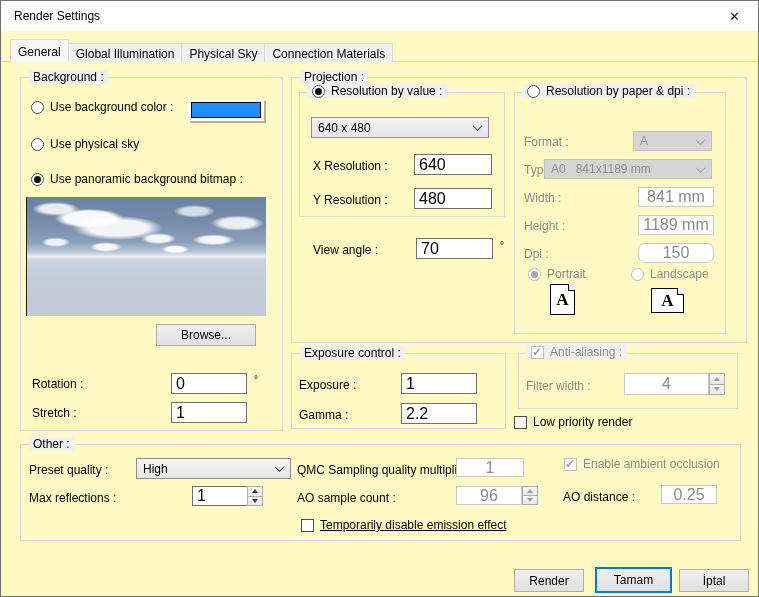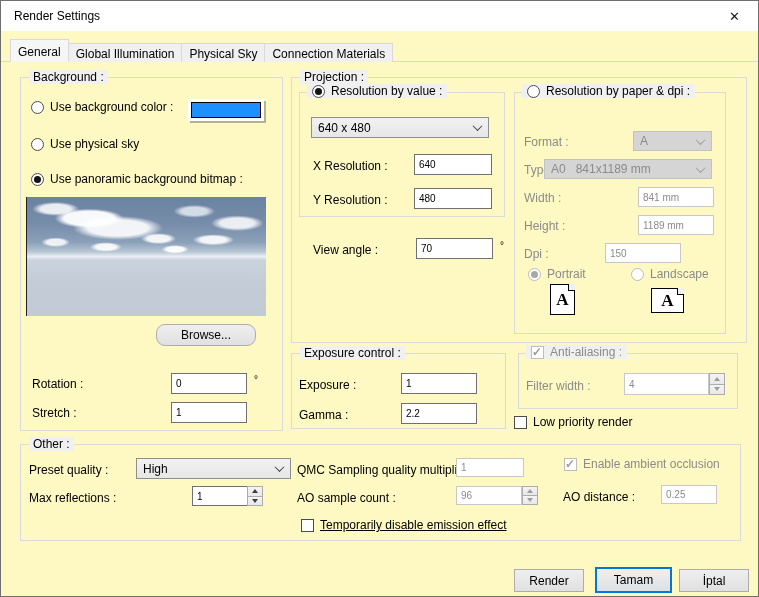--- a/index.html
+++ b/index.html
@@ -34,22 +34,22 @@
   .rad.on::after{content:"";position:absolute;inset:2px;border-radius:50%;background:#141414;}
   .rad.disb{border-color:#BBBBBB;}
   .rad.disb.on::after{background:#A8A8A8;}
 
   
   .cb{width:13px;height:13px;border:1px solid #4b4b4b;background:#fff;position:relative;flex:none;}
   .cb.disb{border-color:#BDBDBD;}
   .cb.on::after{content:"\2713";position:absolute;left:0px;top:-2px;font-size:12px;font-weight:bold;color:#9b9b9b;}
 
   
-  .tf{position:absolute;background:#fff;border:1px solid #707070;padding:1px 4px;font-family:"Liberation Sans",sans-serif;font-size:10px;color:#000;}
-  .tf.disf{border-color:#C8C8C8;color:#8b8b8b;}
+  .tf{position:absolute;background:#fff;border:1px solid #707070;padding:1px 4px;font-family:"Liberation Sans",sans-serif;font-size:16px;color:#000;}
+  .tf.disf{border-color:#C8C8C8;color:#8b8b8b;text-align:center;}
   input.tf{outline:none;}
 
   
   .combo{position:absolute;background:linear-gradient(#F2F2F2,#E6E6E6);border:1px solid #8f8f8f;display:flex;align-items:center;justify-content:space-between;padding:0 7px 0 6px;gap:18px;}
   .combo.disc{background:#D5D5D5;border-color:#C2C2C2;color:#8b8b8b;}
   .chev{width:7px;height:7px;border-right:1px solid #444;border-bottom:1px solid #444;transform:rotate(45deg) translate(-1px,-1px);flex:none;}
   .disc .chev{border-color:#9d9d9d;}
   .pre{white-space:pre;}
 
   
@@ -127,21 +127,21 @@
     <span>Use physical sky</span>
   </div>
 
   <div class="ctl" style="left:30px;top:171px;">
     <span class="rad on"></span>
     <span>Use panoramic background bitmap :</span>
   </div>
 
   <div class="pano"></div>
 
-  <div class="btn" style="left:155px;top:323px;width:100px;height:22px;border-radius:9px;">Browse...</div>
+  <div class="btn" style="left:155px;top:323px;width:100px;height:22px;">Browse...</div>
 
   <span class="lbl" style="left:31px;top:376px;">Rotation :</span>
   <input class="tf" style="left: 170px; top: 372px; width: 76px; height: 21px;" readonly="" value="0">
   <span class="deg" style="left:253px;top:373px;">°</span>
 
   <span class="lbl" style="left:31px;top:405px;">Stretch :</span>
   <input class="tf" style="left: 170px; top: 401px; width: 76px; height: 21px;" readonly="" value="1">
 
   <div class="group" style="left:290px;top:76px;width:456px;height:266px;">
     <span class="gtitle">Projection  :</span>
@@ -180,21 +180,21 @@
   <span class="lbl dis" style="left:523px;top:162px;">Type :</span>
   <div class="combo disc" style="left:543px;top:158px;width:168px;height:20px;">
     <span class="pre">A0   841x1189 mm</span>
     <span class="chev"></span>
   </div>
   <span class="lbl dis" style="left:523px;top:190px;">Width :</span>
   <input class="tf disf" style="left: 637px; top: 186px; width: 76px; height: 20px;" readonly="" value="841 mm">
   <span class="lbl dis" style="left:523px;top:218px;">Height :</span>
   <input class="tf disf" style="left: 637px; top: 214px; width: 76px; height: 20px;" readonly="" value="1189 mm">
   <span class="lbl dis" style="left:523px;top:246px;">Dpi :</span>
-  <input class="tf disf" style="left: 604px; top: 242px; width: 76px; height: 20px;" readonly="" value="150">
+  <input class="tf disf" style="left: 637px; top: 242px; width: 76px; height: 20px; border-radius: 7px;" readonly="" value="150">
 
   <div class="ctl dis" style="left:527px;top:266px;">
     <span class="rad disb on"></span>
     <span>Portrait</span>
   </div>
   <div class="ctl dis" style="left:630px;top:266px;">
     <span class="rad disb"></span>
     <span>Landscape</span>
   </div>
   <div class="pageicon" style="left:549px;top:283px;width:25px;height:31px;font-size:17px;">

